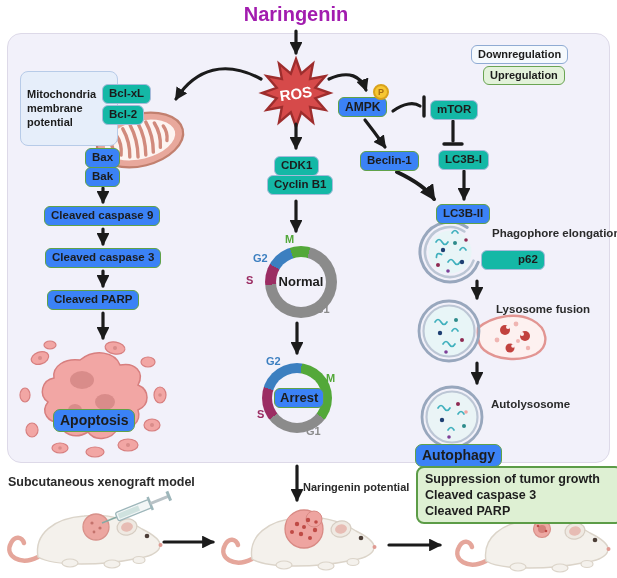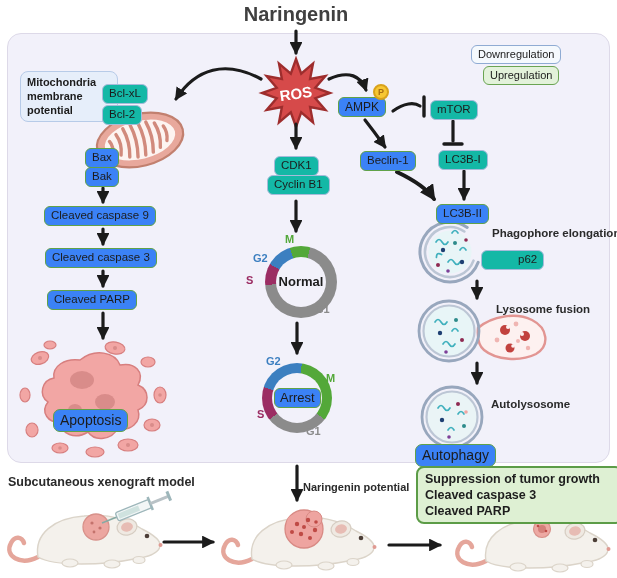--- a/index.html
+++ b/index.html
@@ -2,33 +2,33 @@
 <html><head>
 <meta charset="utf-8">
 <style>
   html,body{margin:0;padding:0;background:#ffffff;}
   #stage{position:relative;width:617px;height:578px;background:#ffffff;
          font-family:"Liberation Sans",sans-serif;color:#1c1c1c;overflow:hidden;}
   .abs{position:absolute;}
   #panel{left:7px;top:33px;width:601px;height:428px;background:#f2f1fa;
          border:1px solid #ddd9e8;border-radius:14px;}
   #title{left:186px;top:3px;width:220px;text-align:center;font-size:20px;
-         font-weight:bold;color:#404040;}
-  .gb,.bb{position:absolute;font-weight:normal;font-size:11.5px;line-height:1.2;
+         font-weight:bold;color:#a21caf;}
+  .gb,.bb{position:absolute;font-weight:bold;font-size:11.5px;line-height:1.2;
           padding:2px 6px;border-radius:6px;white-space:nowrap;color:#1c1c1c;}
   .gb{background:#3b82f6;border:1.6px solid #61a248;}
   .bb{background:#14b8a6;border:1.6px solid #a7bbda;}
   .big{font-size:14px;border-radius:7px;margin-top:28px;}
   .lbl{position:absolute;font-weight:bold;font-size:11.5px;color:#2a2a2a;white-space:nowrap;}
   .phase{position:absolute;font-weight:bold;font-size:11px;}
   .ring{position:absolute;border-radius:50%;}
   .ring .hole{position:absolute;border-radius:50%;background:#f2f1fa;}
   #mitoBox{left:20px;top:71px;width:84px;background:#e6eefa;border:1.5px solid #b7cbe8;
            border-radius:8px;font-weight:bold;font-size:11px;line-height:1.25;
-           padding:4px 6px;color:#1c1c1c;}
+           padding:16px 6px;color:#1c1c1c;}
   #pCircle{left:373px;top:84px;width:16px;height:16px;border-radius:50%;background:#f7c733;
            border:2px solid #d9a21b;font-size:9px;font-weight:bold;color:#a96f12;
            display:flex;align-items:center;justify-content:center;box-sizing:border-box;}
   #resultBox{left:416px;top:466px;width:189px;background:#def0d3;border:2px solid #5c9c47;
              border-radius:8px;padding:3px 7px;font-weight:bold;font-size:12.5px;
              line-height:16px;color:#1d1d1d;}
   #legendDown{left:471px;top:45px;background:#f5f9fd;border:1.6px solid #8fabd3;font-size:11px;}
   #legendUp{left:471px;top:66px;background:#e3f2da;border:1.6px solid #6aa452;font-size:11px;margin-left:12px;}
   svg{position:absolute;left:0;top:0;}
 </style>

